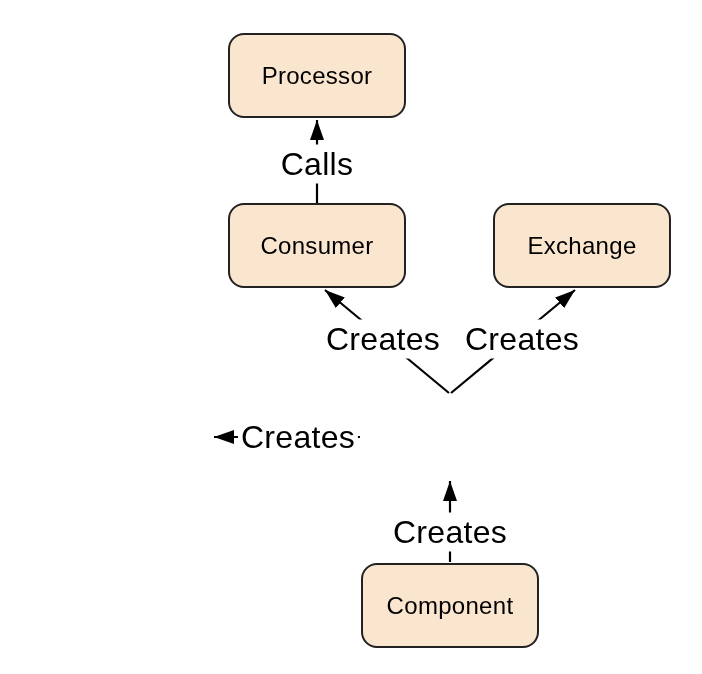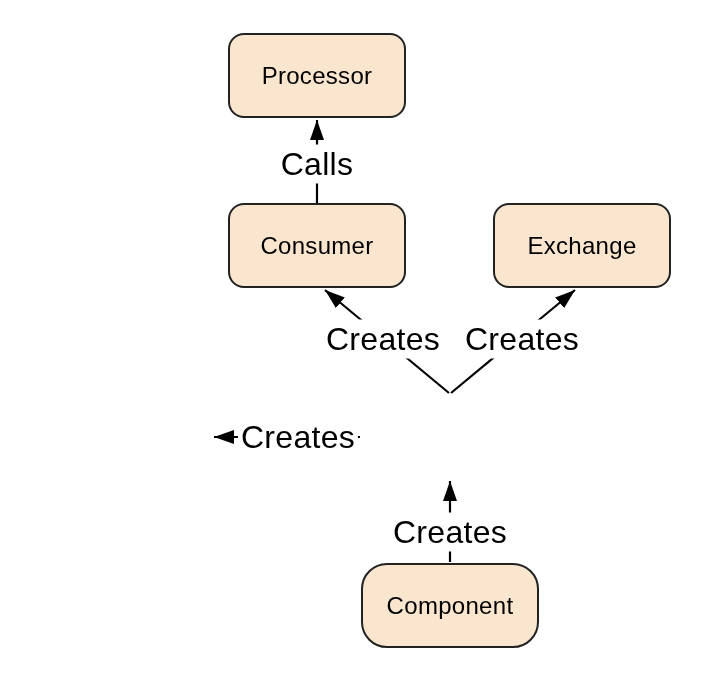--- a/index.html
+++ b/index.html
@@ -38,21 +38,21 @@
   .node-label {
     font-size: 24px;
     color: var(--text-color, #000000);
     letter-spacing: 0.3px;
   }
   .node-processor  { left: 228px; top: 33px;  }
   .node-consumer   { left: 228px; top: 203px; }
   .node-producer   { left: 493px; top: 203px; }
   .node-exchange   { left: 33px;  top: 394px; }
   .node-endpoint   { left: 361px; top: 394px; }
-  .node-component  { left: 361px; top: 563px; border-radius: 26px; }
+  .node-component  { left: 361px; top: 563px; }
   .edge-label {
     position: absolute;
     transform: translate(-50%, -50%);
     background: var(--background, #ffffff);
     padding: 1px 3px;
     font-size: 32px;
     color: var(--text-color, #000000);
     letter-spacing: 0.3px;
     white-space: nowrap;
   }

